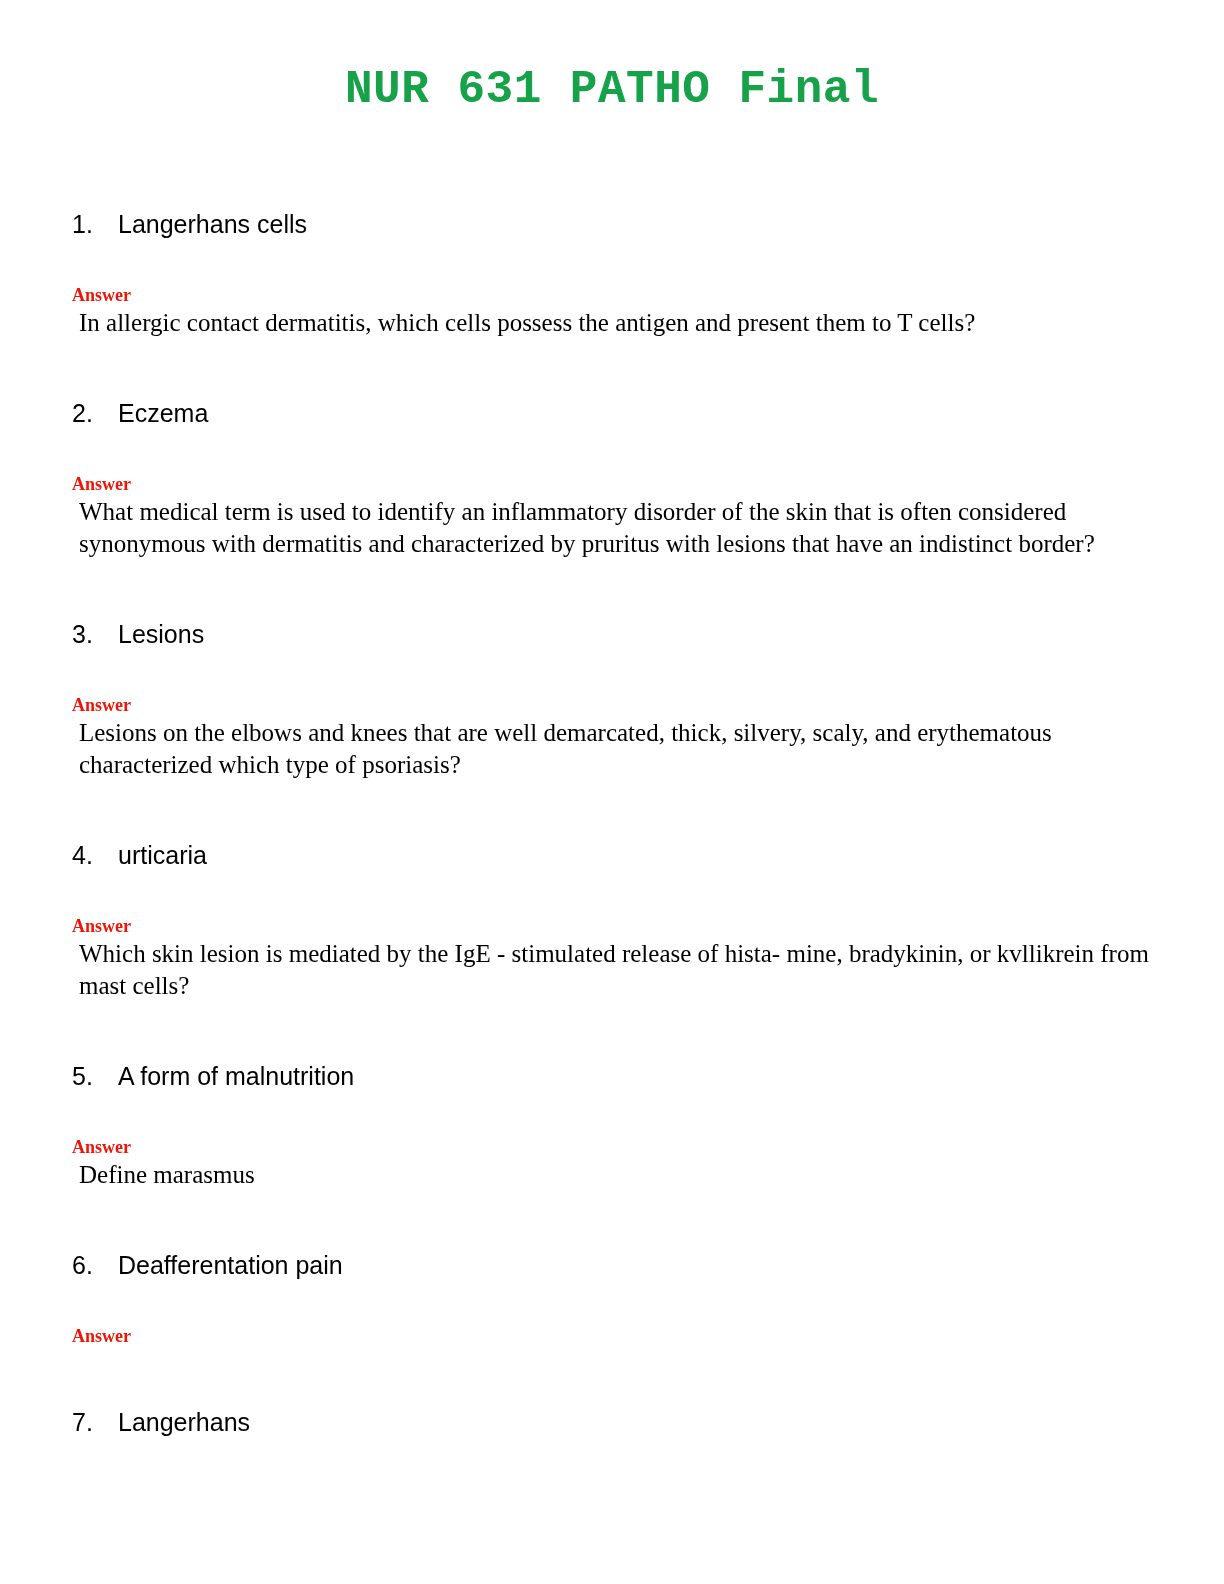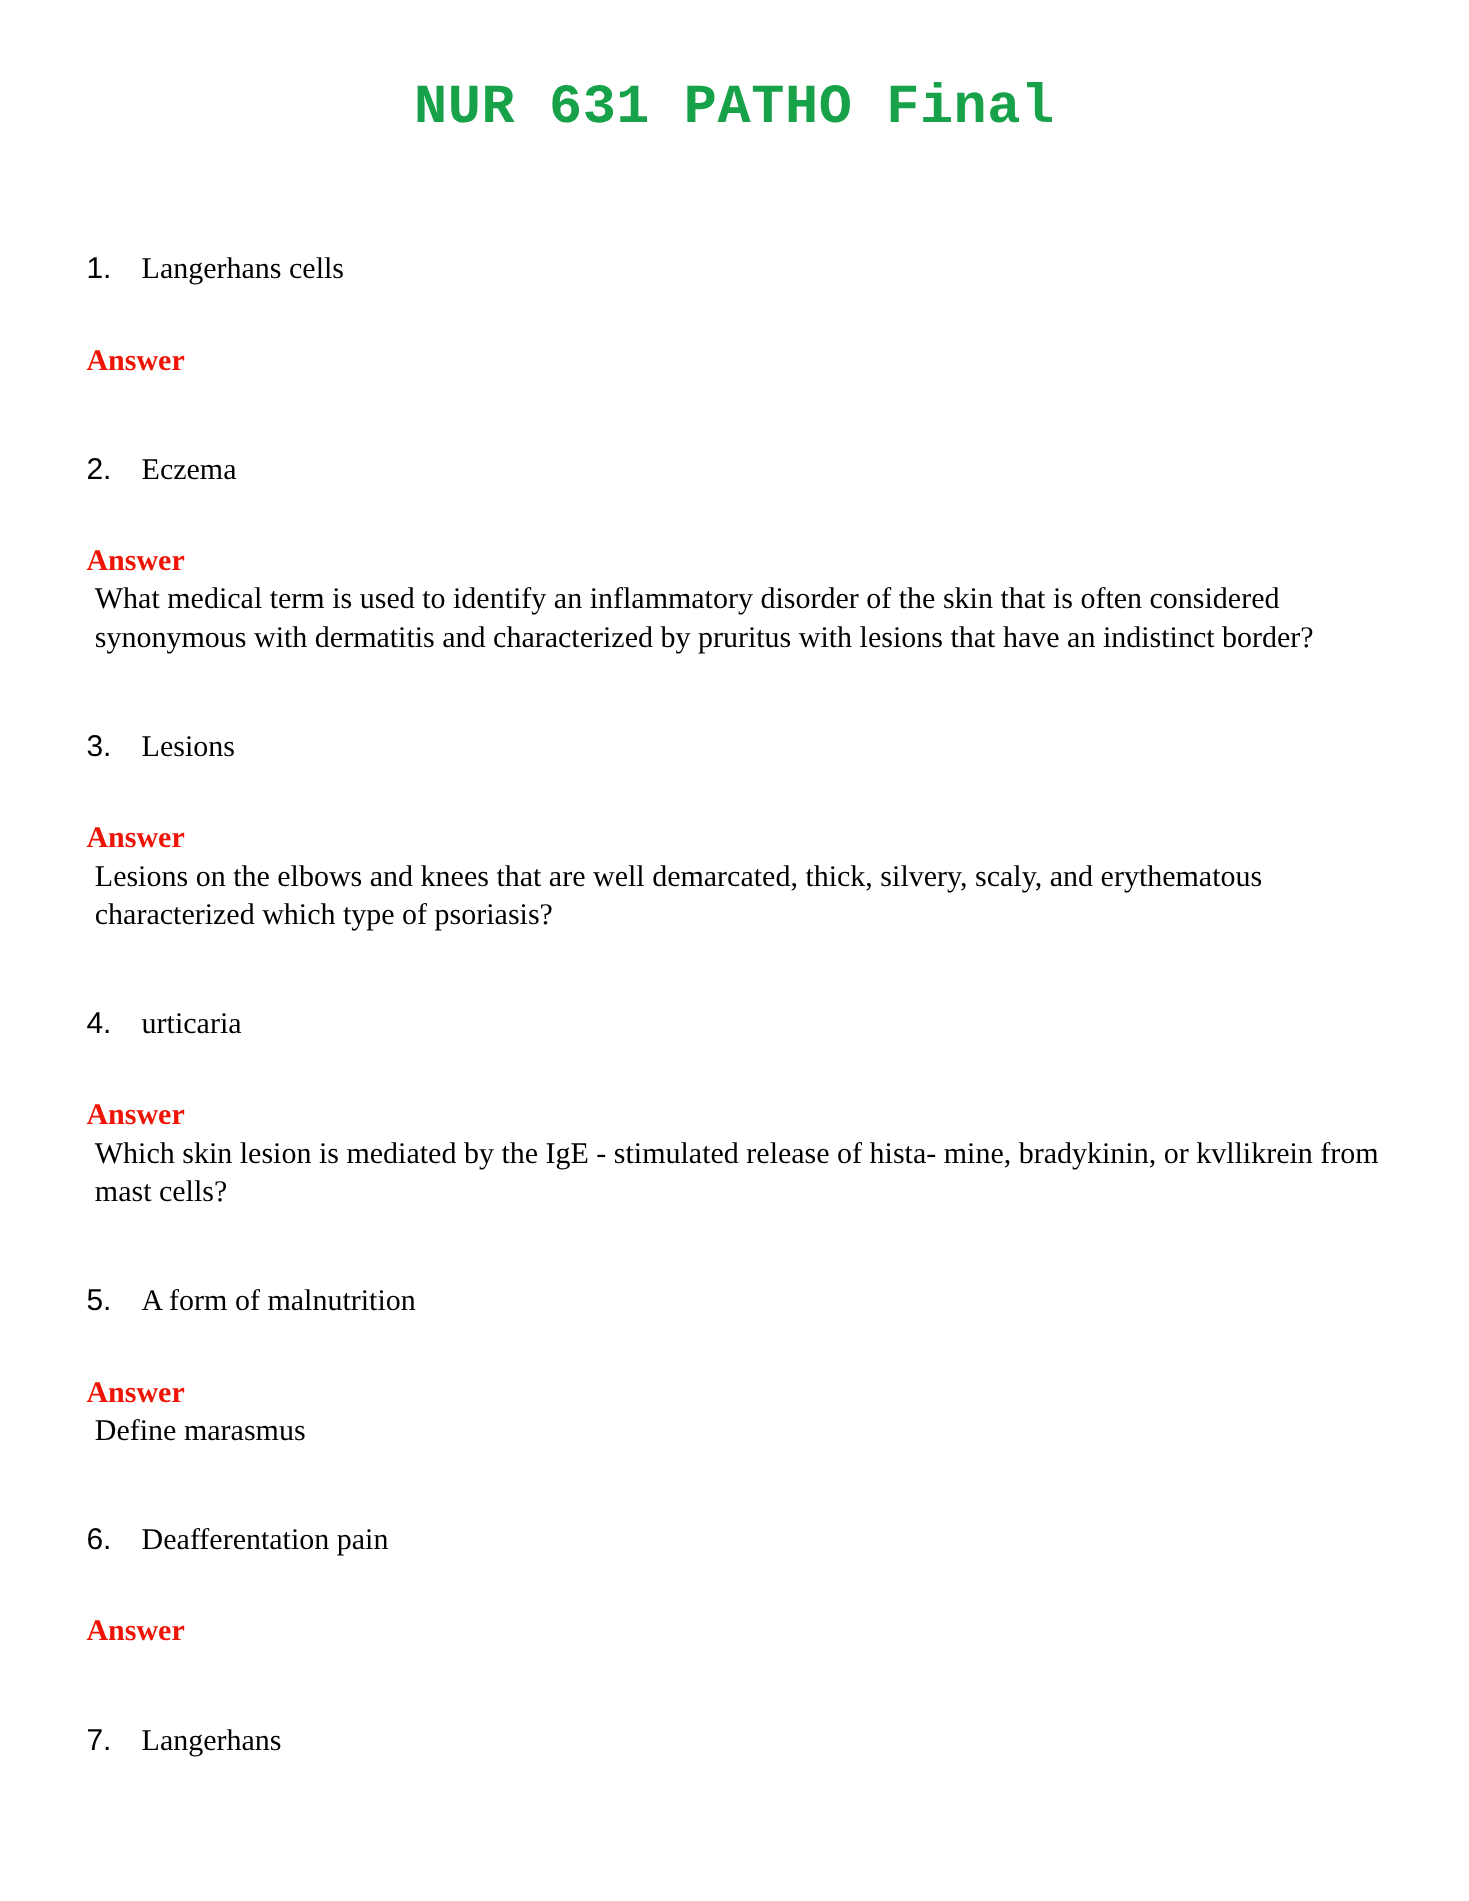--- a/index.html
+++ b/index.html
@@ -36,25 +36,25 @@
     line-height: 1.28;
     margin-bottom: 44px;
   }
   .term-number {
     font-family: "Liberation Sans", sans-serif;
     flex: 0 0 auto;
     width: 46px;
     font-size: 25px;
   }
   .term-text {
-    font-family: Liberation Serif, serif;
+    font-family: Liberation Sans, sans-serif;
     font-size: 25px;
   }
   .answer-label {
-    font-size: 25px;
+    font-size: 18px;
     line-height: 1.28;
     font-weight: bold;
     color: var(--answer-color, #ee1506);
   }
   .answer-text {
     font-size: 25px;
     line-height: 1.28;
     padding-left: 7px;
     max-width: 1080px;
   }
@@ -65,20 +65,21 @@
 <div class="page">
 
   <h1 class="doc-title">NUR 631 PATHO Final</h1>
 
   <div class="qa-item">
     <div class="term-row">
       <span class="term-number">1.</span>
       <span class="term-text">Langerhans cells</span>
     </div>
     <div class="answer-label">Answer</div>
+    <div class="answer-text">In allergic contact dermatitis, which cells possess the antigen and present them to T cells?</div>
   </div>
 
   <div class="qa-item">
     <div class="term-row">
       <span class="term-number">2.</span>
       <span class="term-text">Eczema</span>
     </div>
     <div class="answer-label">Answer</div>
     <div class="answer-text">What medical term is used to identify an inflammatory disorder of the skin that is often considered synonymous with dermatitis and characterized by pruritus with lesions that have an indistinct border?</div>
   </div>

